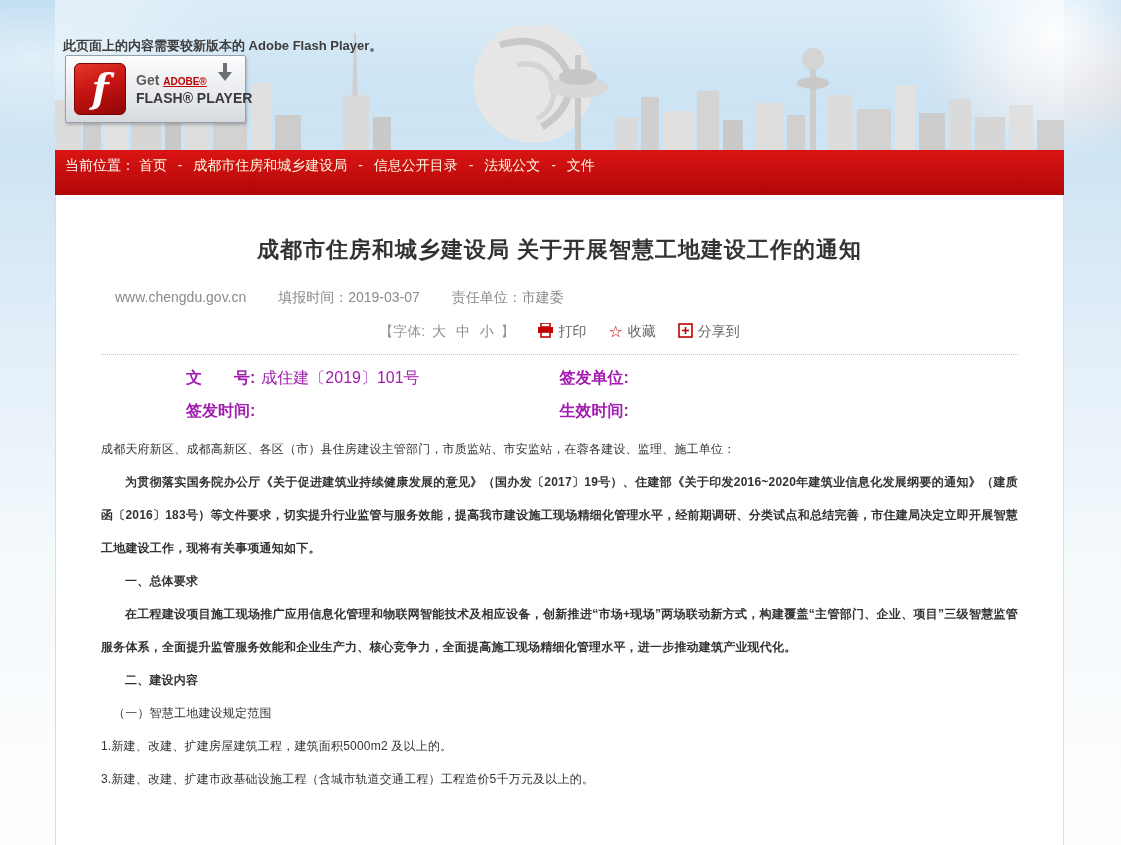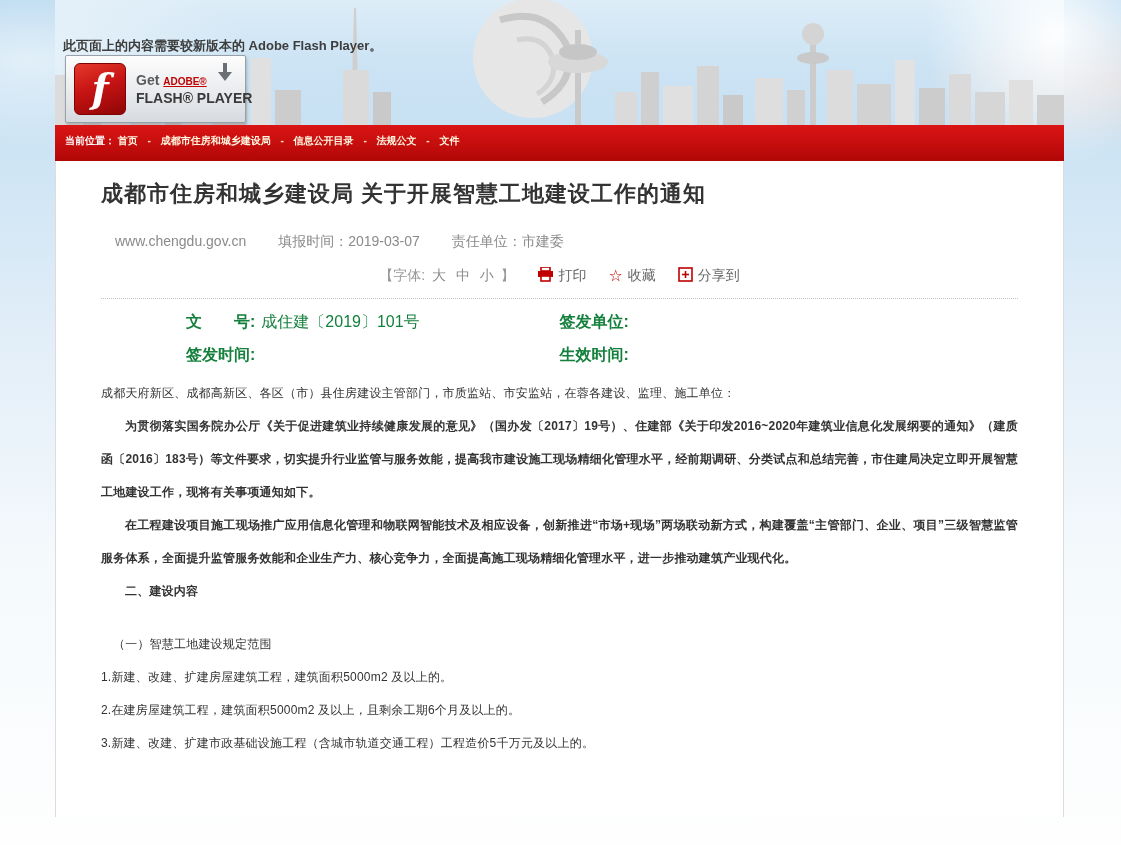--- a/index.html
+++ b/index.html
@@ -10,21 +10,21 @@
     background:
       radial-gradient(circle at 1055px 35px, rgba(255,255,255,0.95) 0px, rgba(255,255,255,0) 130px),
       radial-gradient(ellipse 280px 100px at 1110px 80px, rgba(252,205,185,0.40), rgba(252,205,185,0) 70%),
       radial-gradient(ellipse 320px 130px at 30px 60px, rgba(255,255,255,0.55), rgba(255,255,255,0) 70%),
       linear-gradient(180deg, #b5d7ef 0%, #cde4f4 18%, #e2eef8 40%, #f4f9fc 65%, #fefefe 100%);
   }
   .wrapper { position: absolute; left: 55px; top: 0; width: 1009px; }
 
   
   .banner {
-    position: relative; height: 125px; overflow: hidden;
+    position: relative; height: 150px; overflow: hidden;
     background: linear-gradient(180deg, rgba(255,255,255,0.55), rgba(255,255,255,0.18) 55%, rgba(255,255,255,0));
   }
   .flash-notice {
     position: absolute; left: 8px; top: 37px;
     font-size: 13px; font-weight: bold; color: #3d3d3d; z-index: 3;
   }
   .flash-badge {
     position: absolute; left: 10px; top: 55px; width: 181px; height: 68px;
     border: 1px solid #98a1aa; border-radius: 2px;
     background: linear-gradient(180deg, #fdfdfd 0%, #e9ebee 55%, #d6dadf 100%);
@@ -46,60 +46,60 @@
   .banner-title {
     position: absolute; left: 212px; top: 40px; z-index: 3;
     font-size: 45px; font-weight: 900; letter-spacing: 2px; color: #b01010;
     text-shadow: 2px 2px 3px rgba(110,110,110,0.45);
     white-space: nowrap;
   }
   .skyline { position: absolute; left: 0; bottom: 0; width: 100%; height: 125px; z-index: 1; }
 
   
   .crumb-bar {
-    height: 36px; line-height: 31px; padding-left: 10px;
+    height: 45px; line-height: 31px; padding-left: 10px;
     background: linear-gradient(180deg, #da1414 0%, #c50d0d 55%, #b00707 100%);
-    font-size: 10px; color: #ffffff; white-space: nowrap; font-weight: bold;
+    font-size: 14px; color: #ffffff; white-space: nowrap;
   }
   .crumb-label { color: #ffffff; }
   .crumb-link { color: #fff8e0; text-decoration: none; cursor: pointer; }
   .crumb-sep { color: #ffe9c8; margin: 0 7px; }
 
   
   .doc {
     background: #ffffff;
     border-left: 1px solid #dcdcdc; border-right: 1px solid #dcdcdc;
     min-height: 656px; padding: 0 45px 30px 45px;
   }
   .doc-title {
-    padding-top: 18px; 
+    padding-top: 40px; text-align: center;
     font-size: 22px; font-weight: bold; color: #333333; letter-spacing: 1px;
   }
   .doc-meta { margin-top: 24px; font-size: 14px; color: #8a8a8a; }
   .doc-meta .meta-item { display: inline-block; margin: 0 14px; }
   .doc-toolbar { margin-top: 15px; text-align: center; font-size: 14px; color: #999999; }
   .doc-toolbar .seg { display: inline-block; margin: 0 9px; vertical-align: middle; }
   .font-size-btn { cursor: pointer; margin: 0 3px; color: #8b8b8b; }
   .tool-btn { cursor: pointer; color: #666666; }
   .tool-btn .ticon { display: inline-block; vertical-align: -2px; margin-right: 5px; }
   .star-icon { color: #c00000; font-size: 16px; vertical-align: -1px; margin-right: 5px; }
   .dotted-sep { border-bottom: 1px dotted #c2c2c2; margin-top: 13px; }
 
-  .fields { display: grid; grid-template-columns: 1fr 1fr; padding-top: 6px; font-size: 16px; color: #15803d; }
+  .fields { display: grid; grid-template-columns: 1fr 1fr; padding-top: 6px; font-size: 16px; color: #a21caf; }
   .field { height: 33px; line-height: 33px; white-space: nowrap; }
   .field.left { padding-left: 85px; }
   .field .flabel { font-weight: bold; margin-right: 6px; }
 
   .body-text { margin-top: 6px; }
   .body-text p {
     font-size: 12px; color: #333333; line-height: 33px;
     text-align: justify; letter-spacing: 0.2px;
   }
   .ind2 { text-indent: 2em; font-weight: bold; }
-  .ind1 { text-indent: 1em; margin-top: 20px; }
+  .ind1 { text-indent: 1em; }
 </style>
 </head>
 <body>
 
 <div class="wrapper">
 
   <div class="banner">
     <div class="flash-notice">此页面上的内容需要较新版本的 Adobe Flash Player。</div>
 
     <div class="flash-badge">
@@ -232,23 +232,23 @@
         <span class="flabel">签发时间:</span><span></span>
       </div>
       <div class="field">
         <span class="flabel">生效时间:</span><span></span>
       </div>
     </div>
 
     <div class="body-text">
       <p>成都天府新区、成都高新区、各区（市）县住房建设主管部门，市质监站、市安监站，在蓉各建设、监理、施工单位：</p>
       <p class="ind2">为贯彻落实国务院办公厅《关于促进建筑业持续健康发展的意见》（国办发〔2017〕19号）、住建部《关于印发2016~2020年建筑业信息化发展纲要的通知》（建质函〔2016〕183号）等文件要求，切实提升行业监管与服务效能，提高我市建设施工现场精细化管理水平，经前期调研、分类试点和总结完善，市住建局决定立即开展智慧工地建设工作，现将有关事项通知如下。</p>
+      <p class="ind2">一、总体要求</p>
       <p class="ind2">在工程建设项目施工现场推广应用信息化管理和物联网智能技术及相应设备，创新推进“市场+现场”两场联动新方式，构建覆盖“主管部门、企业、项目”三级智慧监管服务体系，全面提升监管服务效能和企业生产力、核心竞争力，全面提高施工现场精细化管理水平，进一步推动建筑产业现代化。</p>
       <p class="ind2">二、建设内容</p>
       <p class="ind1">（一）智慧工地建设规定范围</p>
       <p>1.新建、改建、扩建房屋建筑工程，建筑面积5000m2 及以上的。</p>
-      <p>2.在建房屋建筑工程，建筑面积5000m2 及以上，且剩余工期6个月及以上的。</p>
       <p>3.新建、改建、扩建市政基础设施工程（含城市轨道交通工程）工程造价5千万元及以上的。</p>
 
     </div>
   </div>
 
 </div>
 
 </body></html>

